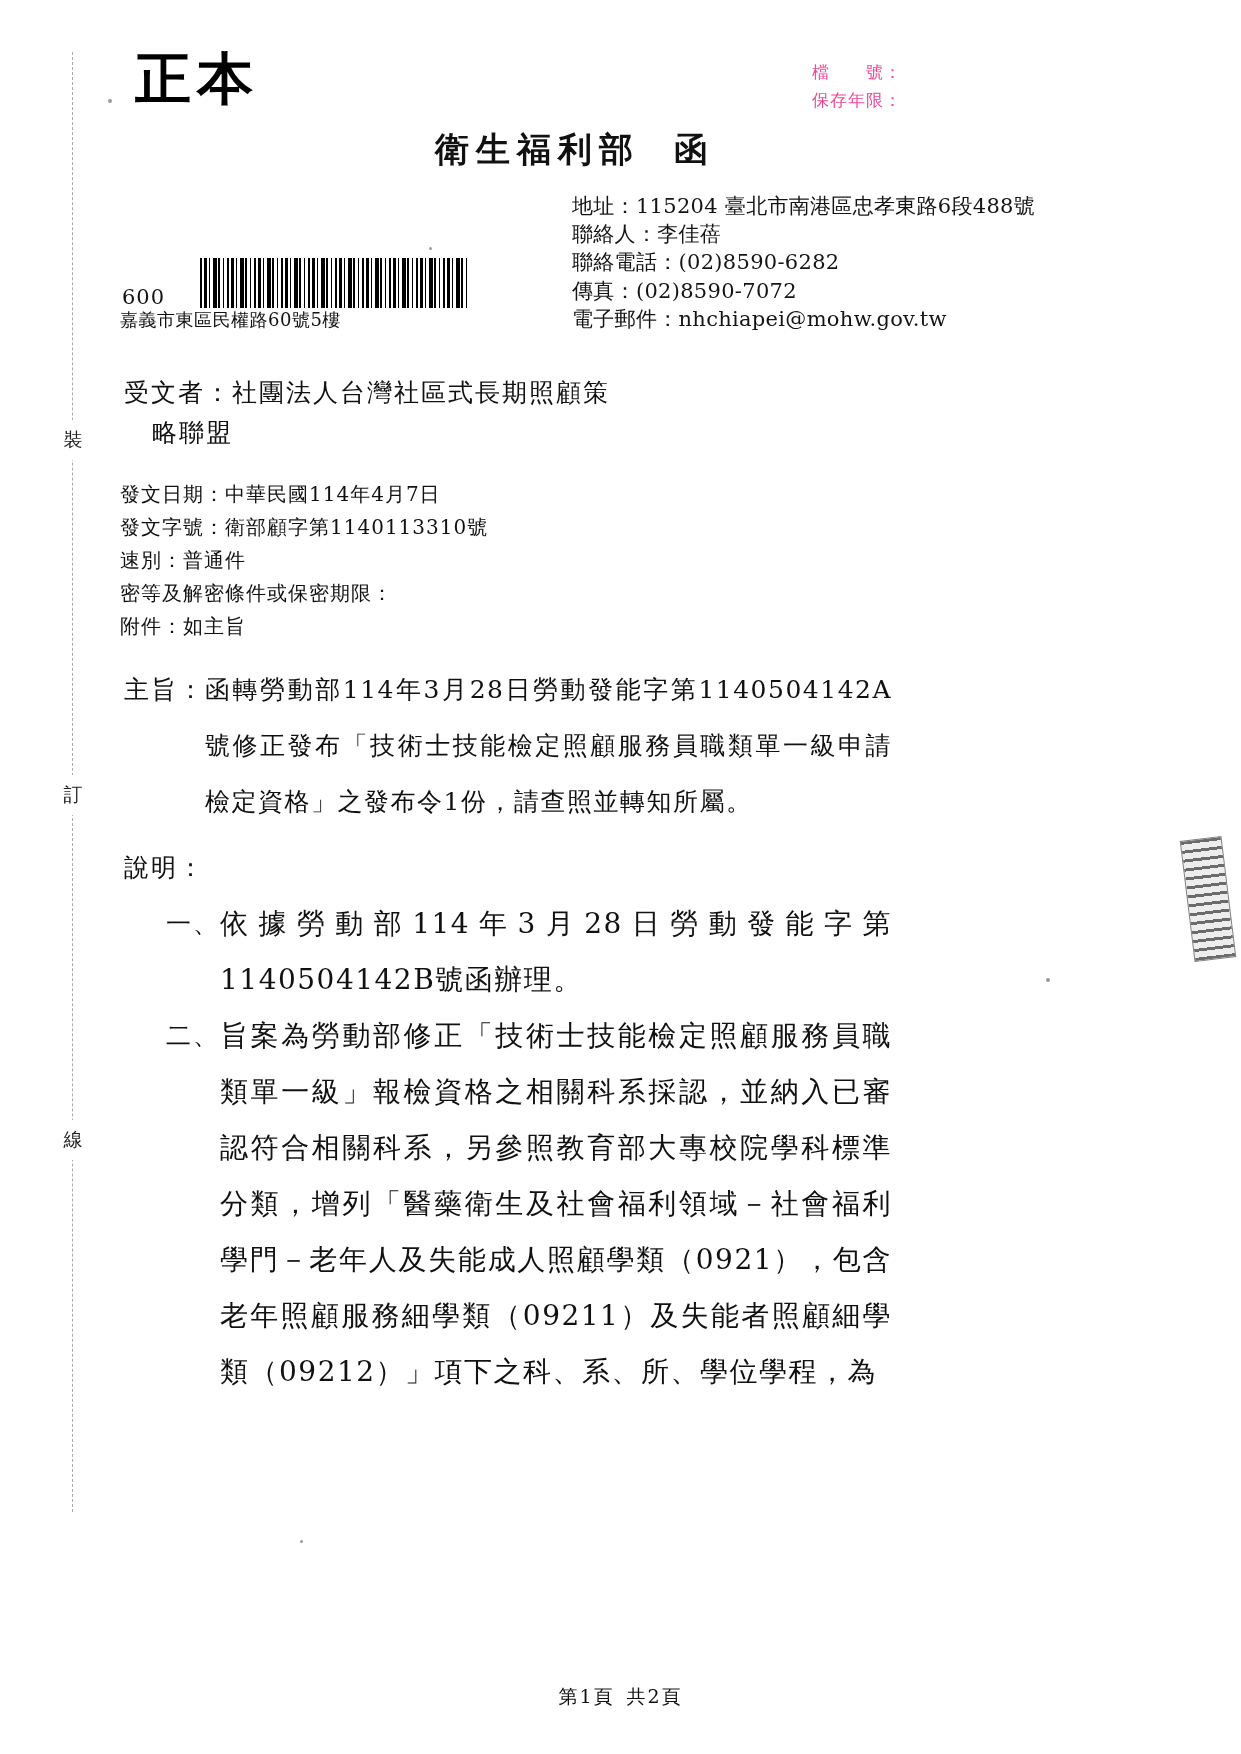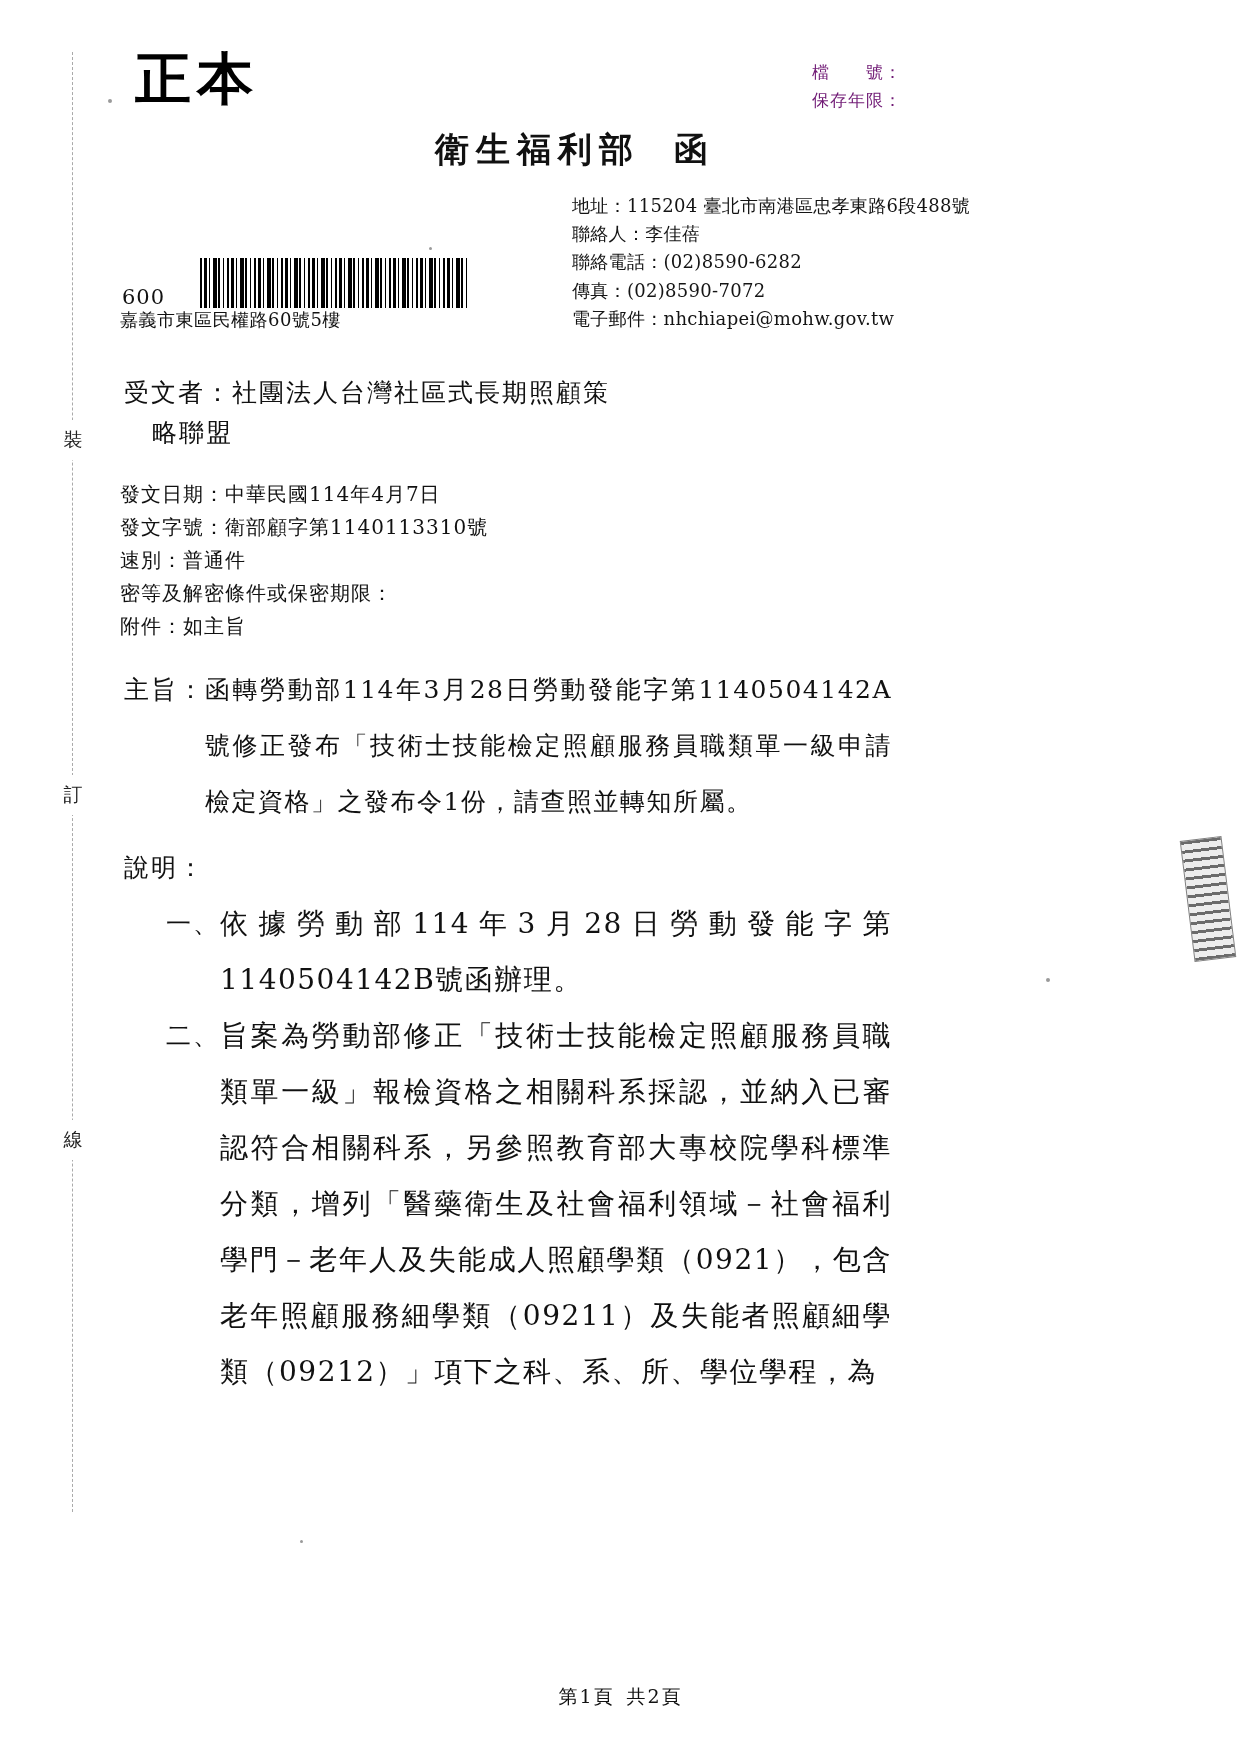--- a/index.html
+++ b/index.html
@@ -32,36 +32,36 @@
   
   .copy-mark{
     position:absolute;left:125px;top:42px;
     font-size:56px;letter-spacing:6px;font-weight:700;
     color:#000;
     font-family:"DejaVu Serif","Liberation Serif",serif;
     margin-left:10px;
   }
   .archive-fields{
     position:absolute;left:812px;top:58px;
-    font-size:17px;line-height:28px;color:#701a75;
+    font-size:17px;line-height:28px;color:#ec4899;
     letter-spacing:1px;
   }
   .archive-fields div{white-space:pre;}
 
   .doc-title{
     position:absolute;left:0;top:127px;width:1150px;
     text-align:center;
     font-size:34px;letter-spacing:7px;font-weight:700;
   }
   .doc-title .ttype{margin-left:34px;}
 
   
   .contact{
     position:absolute;left:572px;top:192px;
-    font-size:18px;line-height:28.2px;color:#141414;
+    font-size:21px;line-height:28.2px;color:#141414;
     letter-spacing:.3px;white-space:nowrap;
   }
 
   
   .zip{
     position:absolute;left:122px;top:285px;
     font-size:21px;letter-spacing:1px;
   }
   .barcode{
     position:absolute;left:200px;top:258px;

